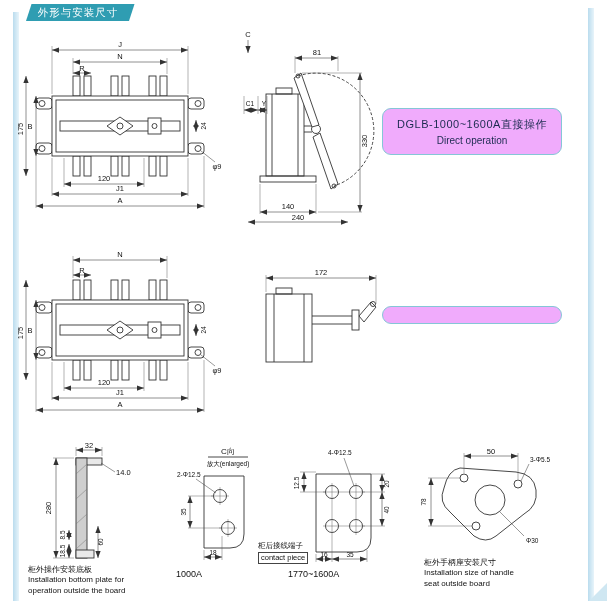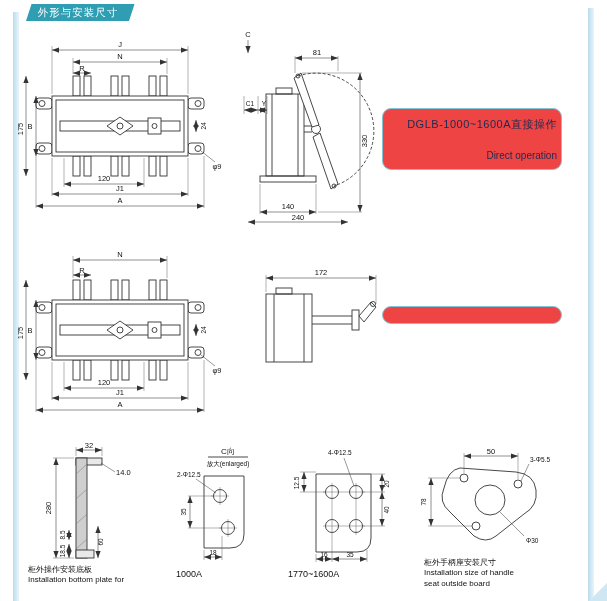--- a/index.html
+++ b/index.html
@@ -4,23 +4,23 @@
 <style>
 *{margin:0;padding:0;box-sizing:border-box}
 body{background:#9a9a9a;font-family:"Liberation Sans",sans-serif}
 .page{position:relative;width:607px;height:601px;background:#fff;outline:1px solid #d5d5d5;overflow:hidden;margin:0 auto}
 .strip{position:absolute;background:linear-gradient(to right,#badcee,#e8f4fa)}
 .strip.left{left:13px;top:12px;width:6px;height:589px}
 .strip.right{left:588px;top:8px;width:6px;height:593px}
 .corner{position:absolute;right:0;bottom:0;width:0;height:0;border-left:18px solid transparent;border-bottom:18px solid #cfe7f2}
 .tag{position:absolute;left:26px;top:4px;background:#2f9db2;color:#fff;font-size:10.5px;line-height:17px;padding:0 13px 0 9px;transform:skewX(-18deg);transform-origin:left bottom}
 .tag span{display:inline-block;transform:skewX(18deg);letter-spacing:1px}
-.descbox{position:absolute;width:180px;background:#ef4444;border:1px solid #85c6d6;border-radius:9px;color:#1c2b50;text-align:right;padding:8px 4px}
+.descbox{position:absolute;width:180px;background:#f0abfc;border:1px solid #85c6d6;border-radius:9px;color:#1c2b50;text-align:center;padding:8px 4px}
 .descbox .cn{font-size:11px;letter-spacing:.5px}
-.descbox .en{font-size:10px;margin-top:18px}
+.descbox .en{font-size:10px;margin-top:3px}
 svg.draw{position:absolute;overflow:visible}
 svg.draw line,svg.draw rect,svg.draw circle,svg.draw path,svg.draw polygon{stroke:#333;stroke-width:.9;fill:none}
 svg.draw .dl{stroke-width:.55;marker-start:url(#arr);marker-end:url(#arr)}
 svg.draw .la{stroke-width:.55;marker-end:url(#arr)}
 svg.draw .xl{stroke-width:.45;stroke:#555}
 svg.draw .ld{stroke-width:.5}
 svg.draw .ht{stroke-width:.5;stroke:#777}
 svg.draw text{stroke:none;fill:#111;font-size:7.5px;font-family:"Liberation Sans",sans-serif}
 svg.draw text.sm{font-size:6.5px}
 .cap{position:absolute;color:#111;font-size:8px;line-height:1.3}
@@ -269,20 +269,21 @@
       <text transform="translate(23,93) rotate(-90)" text-anchor="middle" class="sm">8.5</text>
       <line class="dl" x1="27" y1="102" x2="27" y2="116"></line>
       <text transform="translate(23,109) rotate(-90)" text-anchor="middle" class="sm">18.5</text>
       <line class="dl" x1="56" y1="84" x2="56" y2="116"></line>
       <text transform="translate(61,100) rotate(-90)" text-anchor="middle" class="sm">60</text>
     </g>
   </svg>
   <div class="cap" style="left:28px;top:565px;width:160px">
     <div>柜外操作安装底板</div>
     <div>Installation bottom plate for</div>
+    <div>operation outside the board</div>
   </div>
 
   <svg class="draw" style="left:176px;top:446px" width="100" height="120" viewBox="0 0 100 120">
     <g>
       <text x="52" y="8" text-anchor="middle" style="font-size:8px">C向</text>
       <line x1="32" y1="11" x2="72" y2="11"></line>
       <text x="52" y="20" text-anchor="middle" class="sm">放大(enlarged)</text>
     </g>
     <g>
       <path d="M28,30 H68 V88 Q68,102 54,102 H28 Z" style="fill:#fff"></path>
@@ -338,20 +339,24 @@
       <text transform="translate(103,64) rotate(-90)" text-anchor="middle" class="sm">40</text>
       <line class="xl" x1="30" y1="108" x2="30" y2="116"></line>
         <line class="xl" x1="46" y1="89" x2="46" y2="116"></line>
         <line class="xl" x1="81" y1="104" x2="81" y2="116"></line>
       <line class="dl" x1="30" y1="113" x2="46" y2="113"></line>
       <text x="38" y="110.5" text-anchor="middle" class="sm">16</text>
       <line class="dl" x1="46" y1="113" x2="81" y2="113"></line>
       <text x="64" y="110.5" text-anchor="middle" class="sm">35</text>
     </g>
   </svg>
+  <div class="cap" style="left:258px;top:541px;width:74px;font-size:7.5px">
+    <div>柜后接线端子</div>
+    <span class="boxed">contact piece</span>
+  </div>
   <div class="cap center" style="left:288px;top:569px;width:106px">
     <span class="big">1770~1600A</span>
   </div>
 
   <svg class="draw" style="left:420px;top:448px" width="140" height="108" viewBox="0 0 140 108">
     <g>
       <path d="M40,20 L96,24 Q114,26 116,42 Q118,58 104,66 L76,88 Q66,96 54,88 L30,64 Q18,54 24,40 Q28,22 40,20 Z" style="fill:#fff"></path>
       <circle cx="70" cy="52" r="15"></circle>
       <circle cx="44" cy="30" r="4"></circle>
       <circle cx="98" cy="36" r="4"></circle>

